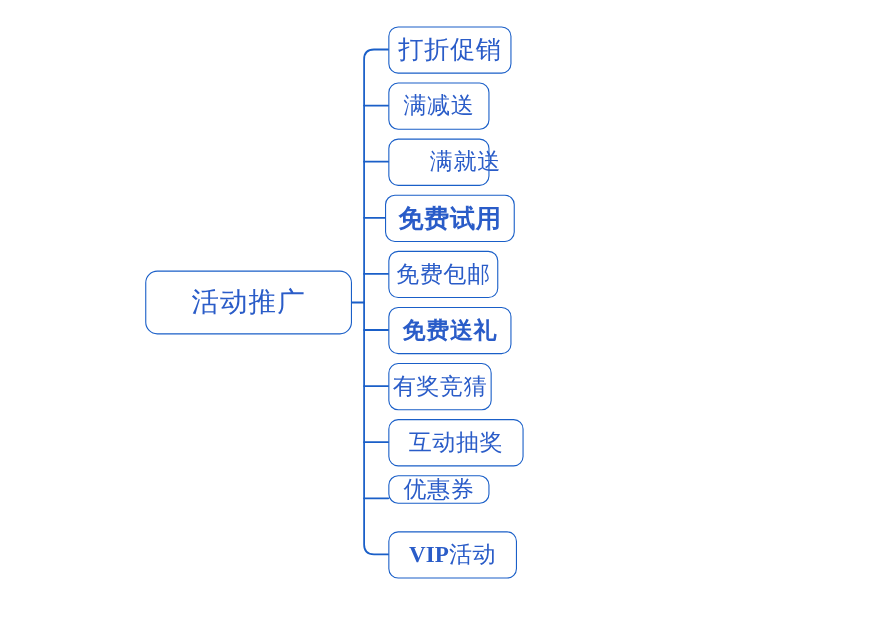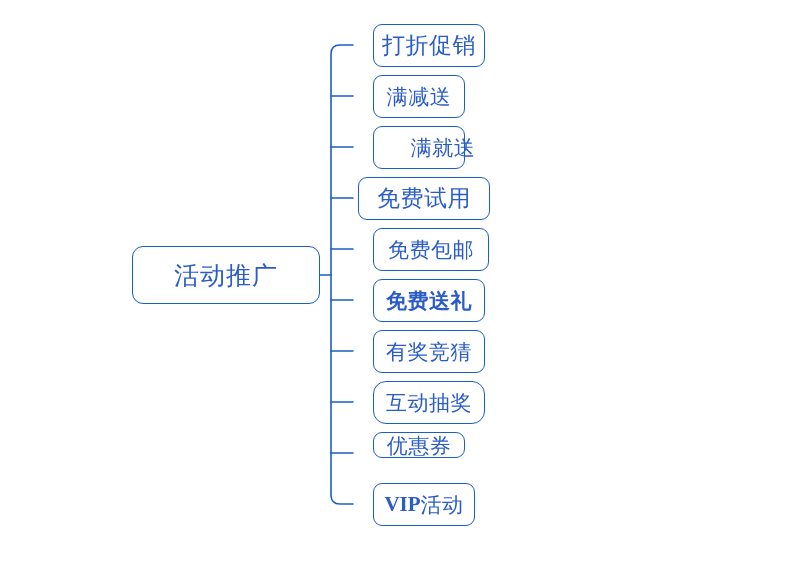--- a/index.html
+++ b/index.html
@@ -38,21 +38,20 @@
   }
   .node.root {
     border-radius: 11px;
     font-size: 25px;
     letter-spacing: 1px;
     text-align: center;
   }
   .node.leaf {
     font-size: 21px;
     letter-spacing: 0.5px;
-    margin-left: 20px;
   }
   .node.leaf.big {
     font-size: 23px;
   }
   .node.leaf .latin {
     font-family: "Liberation Serif", "DejaVu Serif", serif;
     font-weight: 600;
     letter-spacing: 0;
   }
 </style>
@@ -89,42 +88,42 @@
   </div>
 
   <div class="node leaf" style="left:353px; top:75px; width:92px; height:43px;align-items:center;">
     <span>满减送</span>
   </div>
 
   <div class="node leaf" style="left:353px; top:126px; width:92px; height:43px;padding-left:48px;">
     <span>满就送</span>
   </div>
 
-  <div class="node leaf big" style="left:338px; top:177px; width:132px; height:43px;">
+  <div class="node leaf big" style="left:350px; top:177px; width:118px; height:43px;font-weight:bold;">
     <span>免费试用</span>
   </div>
 
-  <div class="node leaf" style="left:353px; top:228px; width:116px; height:43px;">
+  <div class="node leaf" style="left:353px; top:228px; width:100px; height:43px;">
     <span>免费包邮</span>
   </div>
 
   <div class="node leaf" style="left:353px; top:279px; width:112px; height:43px;font-weight:bold;">
     <span>免费送礼</span>
   </div>
 
-  <div class="node leaf" style="left:353px; top:330px; width:112px; height:43px;">
+  <div class="node leaf" style="left:353px; top:330px; width:94px; height:43px;">
     <span>有奖竞猜</span>
   </div>
 
-  <div class="node leaf" style="left:353px; top:381px; width:112px; height:43px;border-radius:13px;">
+  <div class="node leaf" style="left:353px; top:381px; width:123px; height:43px;">
     <span>互动抽奖</span>
   </div>
 
   <div class="node leaf" style="left:353px; top:432px; width:92px; height:26px;">
     <span>优惠券</span>
   </div>
 
-  <div class="node leaf" style="left:353px; top:483px; width:102px; height:43px;">
+  <div class="node leaf" style="left:353px; top:483px; width:117px; height:43px;">
     <span class="latin">VIP</span>
       <span>活动</span>
   </div>
 
 </div>
 
 </body></html>

